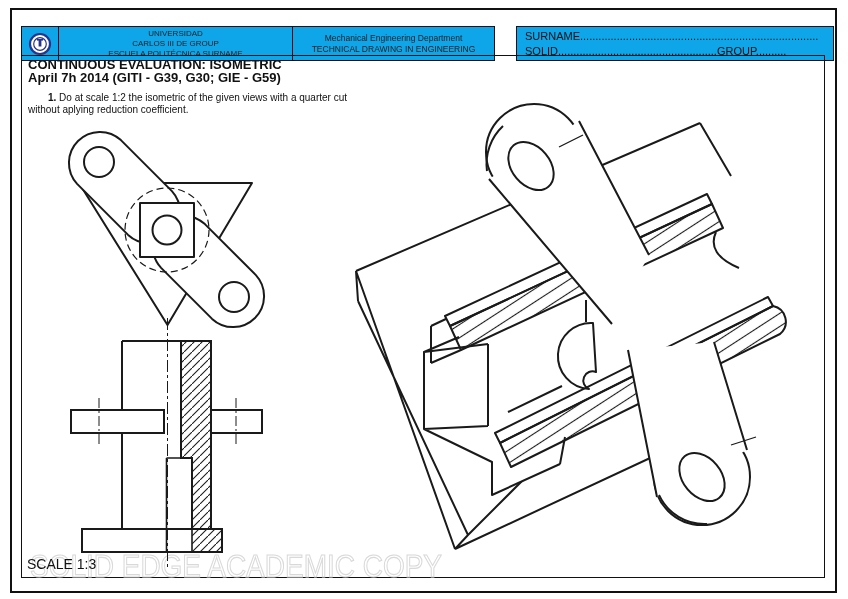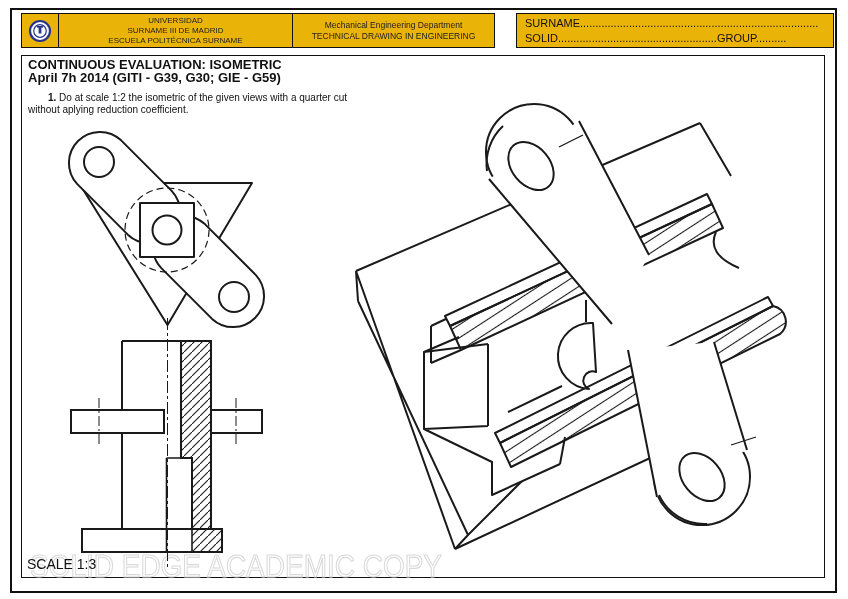--- a/index.html
+++ b/index.html
@@ -1,21 +1,21 @@
 <!DOCTYPE html>
 <html><head>
 <meta charset="utf-8">
 <style>
   html,body{margin:0;padding:0;background:#fff;}
   .sheet{position:relative;width:848px;height:599px;background:#fff;overflow:hidden;
          font-family:"Liberation Sans",sans-serif;color:#1a1a1a;}
   .outer-frame{position:absolute;left:10px;top:8px;width:823px;height:581px;
                border:2.5px solid #111;}
-  .cell{position:absolute;top:13px;height:35px;border:1.3px solid #111;box-sizing:border-box;
-        display:flex;flex-direction:column;justify-content:center;align-items:center;background:#eab308;}
+  .cell{position:absolute;top:26px;height:35px;border:1.3px solid #111;box-sizing:border-box;
+        display:flex;flex-direction:column;justify-content:center;align-items:center;background:#0ea5e9;}
   .cell-logo{left:21px;width:38px;}
   .cell-uni{left:58px;width:235px;}
   .cell-uni div{font-size:8px;line-height:10px;text-align:center;color:#222;}
   .cell-dept{left:292px;width:203px;}
   .cell-dept div{font-size:8.5px;line-height:11px;text-align:center;color:#222;}
   .cell-names{left:516px;width:318px;align-items:flex-start;padding-left:8px;overflow:hidden;}
   .cell-names div{font-size:11px;line-height:15px;color:#111;white-space:nowrap;}
   .main-box{position:absolute;left:21px;top:55px;width:804px;height:523px;
             border:1.5px solid #111;box-sizing:border-box;}
   .t-bold{position:absolute;font-size:13px;font-weight:bold;color:#111;}
@@ -33,21 +33,21 @@
   <div class="cell cell-logo">
     <svg width="26" height="26" viewBox="0 0 26 26">
       <circle cx="13" cy="13" r="10" fill="#fff" stroke="#27348b" stroke-width="2.2"></circle>
       <circle cx="13" cy="13" r="6.3" fill="#fff" stroke="#27348b" stroke-width="1.2"></circle>
       <rect x="11.6" y="9" width="2.8" height="6.5" fill="#27348b"></rect>
       <rect x="10" y="8" width="6" height="1.6" fill="#27348b"></rect>
     </svg>
   </div>
   <div class="cell cell-uni">
     <div>UNIVERSIDAD</div>
-    <div>SURNAME III DE MADRID</div>
+    <div>CARLOS III DE GROUP</div>
     <div>ESCUELA POLITÉCNICA SURNAME</div>
   </div>
   <div class="cell cell-dept">
     <div>Mechanical Engineering Department</div>
     <div>TECHNICAL DRAWING IN ENGINEERING</div>
   </div>
   <div class="cell cell-names">
     <div>SURNAME..............................................................................</div>
     <div><span>SOLID....................................................</span><span>GROUP..........</span></div>
   </div>

